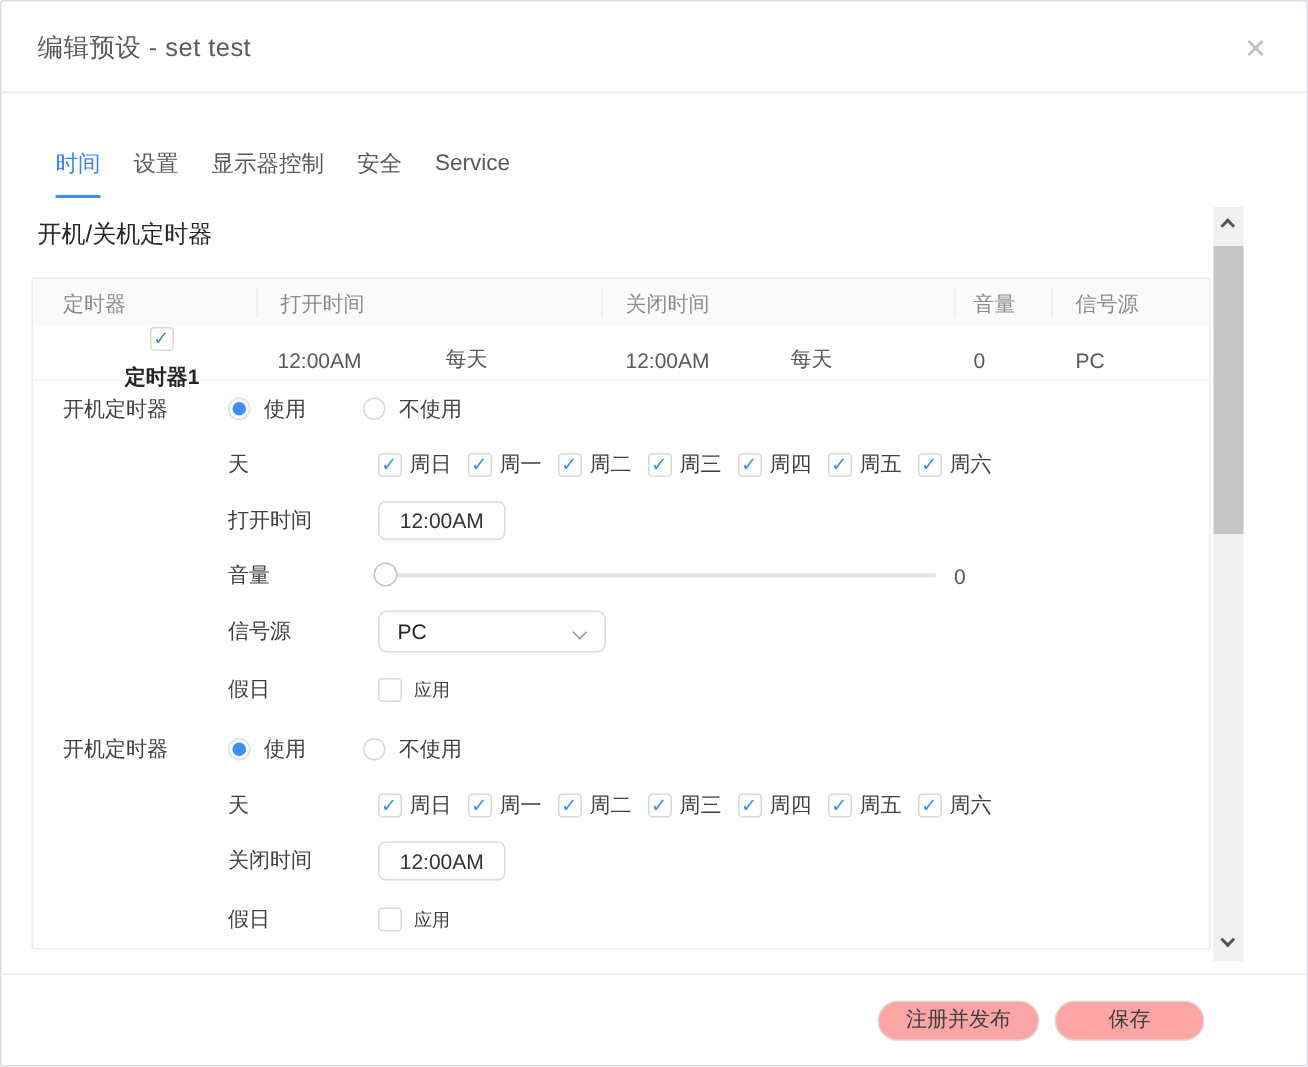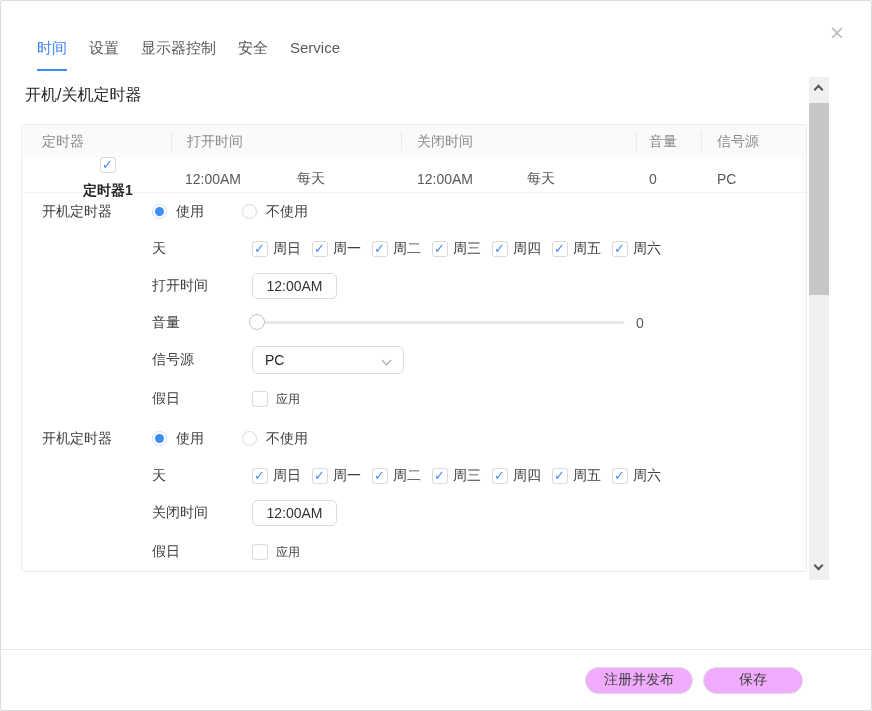--- a/index.html
+++ b/index.html
@@ -129,30 +129,33 @@
     position:absolute; left:0; top:26px; width:20px; height:192px;
     background:#c6c6c6; cursor:pointer;
   }
   
   .footer {
     position:absolute; left:0; right:0; bottom:0; height:61px;
     border-top:1px solid #e9e9e9; display:flex; align-items:center;
     justify-content:flex-end; gap:10px; padding-right:68px;
   }
   .pill-btn {
-    min-width:100px; height:27px; padding:0 18px; background:#f0abfc;
+    min-width:100px; height:27px; padding:0 18px; background:#fca5a5;
     border:1px solid #dcdcdc; border-radius:14px; font-size:14px;
     color:#404040; cursor:pointer; font-family:inherit;
   }
 </style>
 </head>
 <body>
 
 <div class="dialog">
 
+  <div class="hdr">
+    <div class="hdr-title">编辑预设 - set test</div>
+  </div>
   <button class="close-btn">
     <span>×</span>
   </button>
 
   <div class="tabs">
     <div class="tab active">时间</div>
     <div class="tab">设置</div>
     <div class="tab">显示器控制</div>
     <div class="tab">安全</div>
     <div class="tab">Service</div>

